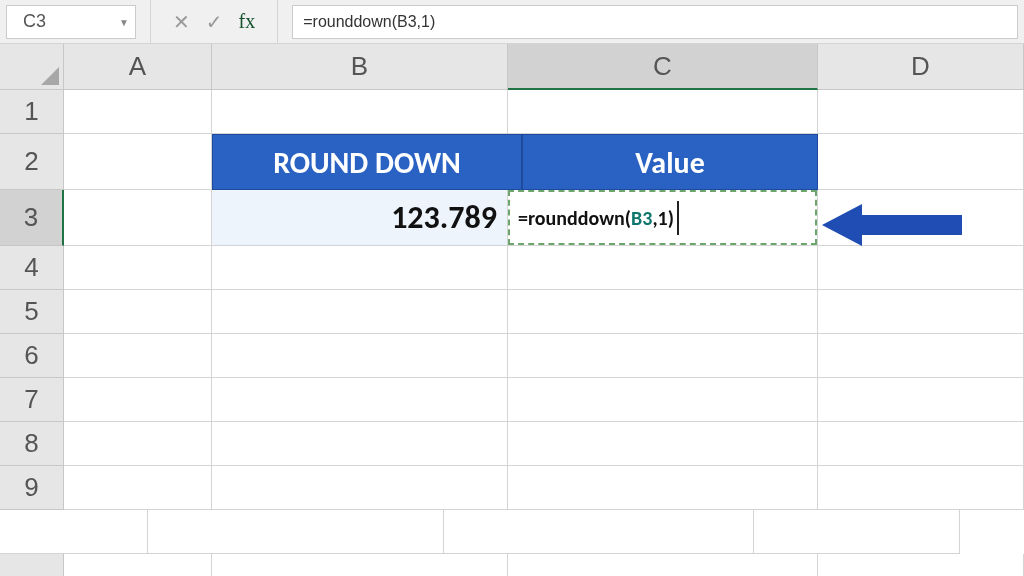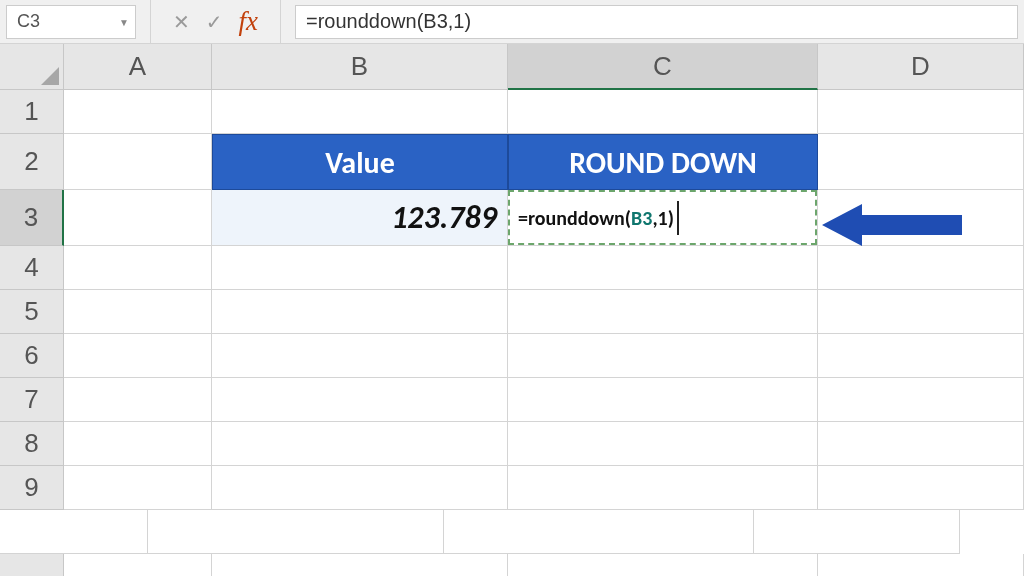--- a/index.html
+++ b/index.html
@@ -22,21 +22,21 @@
     font-size: 19px;
   }
   .name-box {
     width: 130px;
     height: 34px;
     margin: 0 0 0 6px;
     background: #fff;
     border: 1px solid #ccc;
     display: flex;
     align-items: center;
-    padding: 0 10px;
+    padding: 0 16px;
     position: relative;
     color: #555;
     font-size: 18px;
   }
   .name-box .dd {
     position: absolute;
     right: 6px;
     top: 50%;
     transform: translateY(-50%);
     font-size: 10px;
@@ -47,35 +47,34 @@
     height: 100%;
     background: #d4d4d4;
     margin: 0 14px;
   }
   .fb-btn {
     color: #9a9a9a;
     font-size: 20px;
     padding: 0 8px;
   }
   .fx {
-    font-style: italic;
     font-family: "Times New Roman", serif;
-    color: #c2410c;
-    font-size: 27px;
+    color: #14532d;
+    font-size: 20px;
     padding: 0 8px;
   }
   .formula-input {
     flex: 1;
     height: 34px;
     background: #fff;
     border: 1px solid #ccc;
     padding: 0 10px;
     display: flex;
     align-items: center;
-    font-size: 20px;
+    font-size: 16px;
     color: #333;
     margin-right: 6px;
   }
 
   
   .grid-area {
     height: 532px;
     background: #fff;
   }
   .col-headers {
@@ -164,21 +163,20 @@
     justify-content: center;
     font-size: 30px;
     border: 1px solid #1d4a9a;
   }
   .val-cell {
     background: #eef4fb;
     color: #111;
     font-weight: 700;
     justify-content: flex-end;
     font-size: 32px;
-    font-style: italic;
   }
 
   
   .editing-cell {
     position: relative;
     background: #fff;
     font-size: 20px;
     font-weight: 700;
     color: #111;
     font-family: Calibri, Arial, sans-serif;
@@ -244,22 +242,22 @@
       <div class="row-h">1</div>
       <div class="cell col-A"></div>
       <div class="cell col-B"></div>
       <div class="cell col-C"></div>
       <div class="cell col-D"></div>
     </div>
 
     <div class="row tall">
       <div class="row-h">2</div>
       <div class="cell col-A"></div>
+      <div class="cell hdr-cell col-C">ROUND DOWN</div>
       <div class="cell hdr-cell col-B">Value</div>
-      <div class="cell hdr-cell col-C">ROUND DOWN</div>
       <div class="cell col-D"></div>
     </div>
 
     <div class="row tall">
       <div class="row-h active">3</div>
       <div class="cell col-A"></div>
       <div class="cell val-cell col-B">123.789</div>
       <div class="cell editing-cell col-C">
         <span>=rounddown(</span>
           <span class="ref-blue">B3</span>

